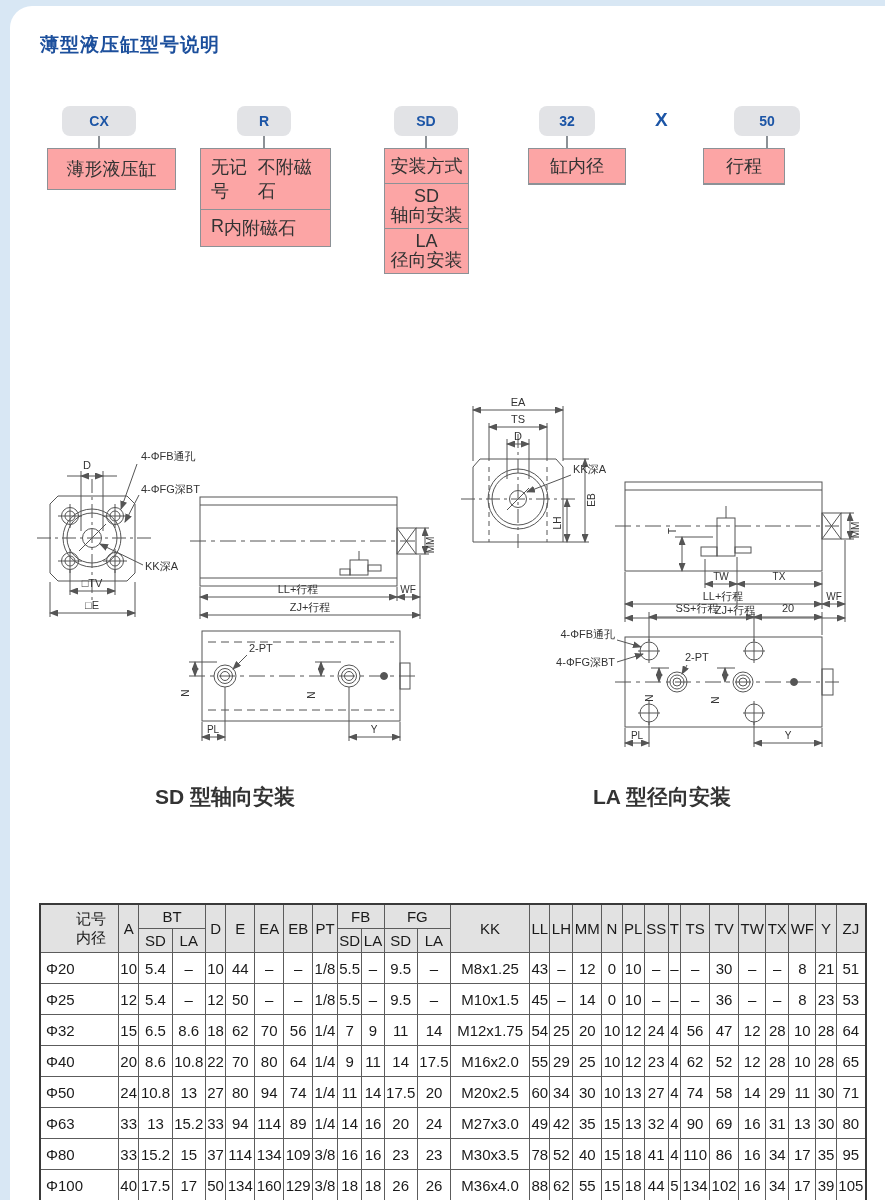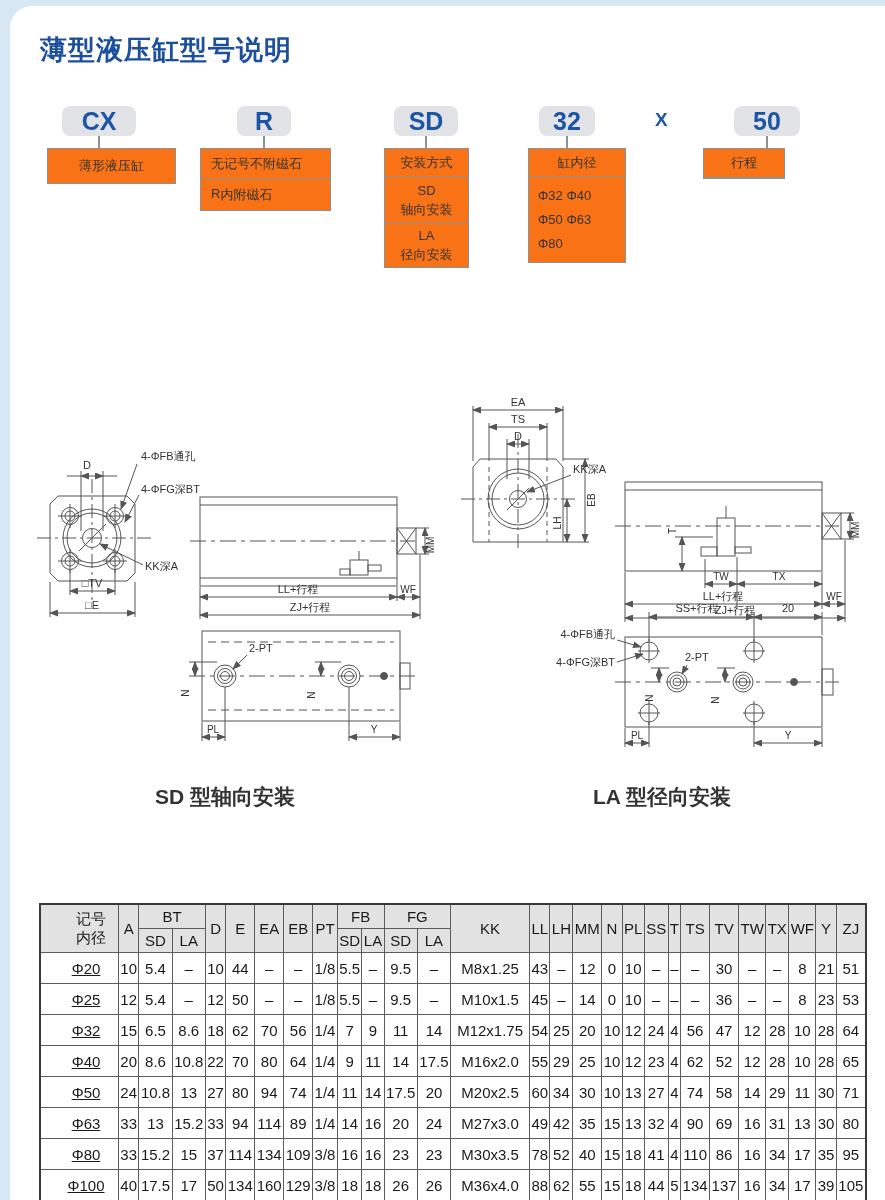--- a/index.html
+++ b/index.html
@@ -1,47 +1,47 @@
 <!DOCTYPE html>
 <html><head>
 <meta charset="utf-8">
 <style>
   html,body{margin:0;padding:0;width:885px;height:1200px;overflow:hidden;
     font-family:"Liberation Sans", sans-serif;background:#d8e7f4;}
   .card{position:absolute;left:10px;top:6px;right:0;bottom:0;background:#ffffff;
     border-top-left-radius:22px;}
-  .title{position:absolute;left:30px;font-size:27px;font-weight:bold;color:#1c4f9c;
+  .title{position:absolute;left:30px;font-size:19px;font-weight:bold;color:#1c4f9c;
     letter-spacing:1px;}
   
   .chip{position:absolute;height:30px;background:#e2e3e6;border-radius:8px;
-    color:#1c55a6;font-size:25px;font-weight:bold;text-align:center;line-height:30px;}
+    color:#1c55a6;font-size:14px;font-weight:bold;text-align:center;line-height:30px;}
   .xmark{position:absolute;color:#1c55a6;font-size:19px;font-weight:bold;}
   .conn{position:absolute;width:2px;background:#8c9196;}
-  .mbox{position:absolute;border:1px solid #8c9196;background:#f97316;color:#333;
-    font-size:13px;box-sizing:border-box;}
+  .mbox{position:absolute;border:1px solid #8c9196;background:#fca5a5;color:#333;
+    font-size:18px;box-sizing:border-box;}
   .mbox .hd{border-bottom:1px solid #8c9196;text-align:center;padding:5px 0;}
   .mbox .rowline{display:flex;padding:6px 10px;}
   .mbox .rowline + .rowline{border-top:1px solid #8c9196;}
   .mbox .opt{border-top:1px solid #8c9196;text-align:center;padding:3px 0;line-height:19px;}
   .mbox .body{padding:6px 9px;line-height:24px;}
   .center-line{text-align:center;padding:8px 0;}
   
   .drawwrap{position:absolute;left:27px;top:373px;width:830px;height:432px;}
   svg text{fill:#333;font-family:"Liberation Sans",sans-serif;}
   
   .tblwrap{position:absolute;left:29px;top:897px;width:828px;}
   table{border-collapse:collapse;width:100%;table-layout:auto;
     font-size:15px;color:#1a1a1a;background:#fff;}
   th,td{border:1px solid #5c5c5c;text-align:center;padding:3px 1px;white-space:nowrap;}
   thead th{background:#e2e2e2;font-weight:normal;font-size:15px;}
   table{border:2px solid #3a3a3a;}
   tbody td{height:24px;}
   .c-mark{width:52px;text-align:center;padding-left:24px;margin-left:40px;}
   .c-kk{width:76px;}
-  .bore{text-align:center;padding-left:14px;text-decoration:underline;}
+  .bore{text-align:left;padding-left:5px;}
 </style>
 </head>
 <body>
 
 <div class="card">
 
   <div class="title" style="top:26px;">薄型液压缸型号说明</div>
 
   <div>
     <div class="chip" style="left:52px;top:100px;width:74px;">CX</div>
@@ -79,25 +79,20 @@
         <div>轴向安装</div>
       </div>
       <div class="opt">
         <div>LA</div>
         <div>径向安装</div>
       </div>
     </div>
 
     <div class="mbox" style="left:518px;top:142px;width:98px;">
       <div class="hd">缸内径</div>
-      <div class="body">
-        <div>Φ32 Φ40</div>
-        <div>Φ50 Φ63</div>
-        <div>Φ80</div>
-      </div>
     </div>
 
     <div class="mbox" style="left:693px;top:142px;width:82px;">
       <div class="hd">行程</div>
     </div>
   </div>
 
 
   <div class="drawwrap">
   <svg width="830" height="432" viewBox="0 0 830 432">
@@ -613,21 +608,21 @@
             <td>26</td>
             <td>M36x4.0</td>
             <td>88</td>
             <td>62</td>
             <td>55</td>
             <td>15</td>
             <td>18</td>
             <td>44</td>
             <td>5</td>
             <td>134</td>
-            <td>137</td>
+            <td>102</td>
             <td>16</td>
             <td>34</td>
             <td>17</td>
             <td>39</td>
             <td>105</td>
           </tr>
         </tbody>
     </table>
   </div>
 </div>

